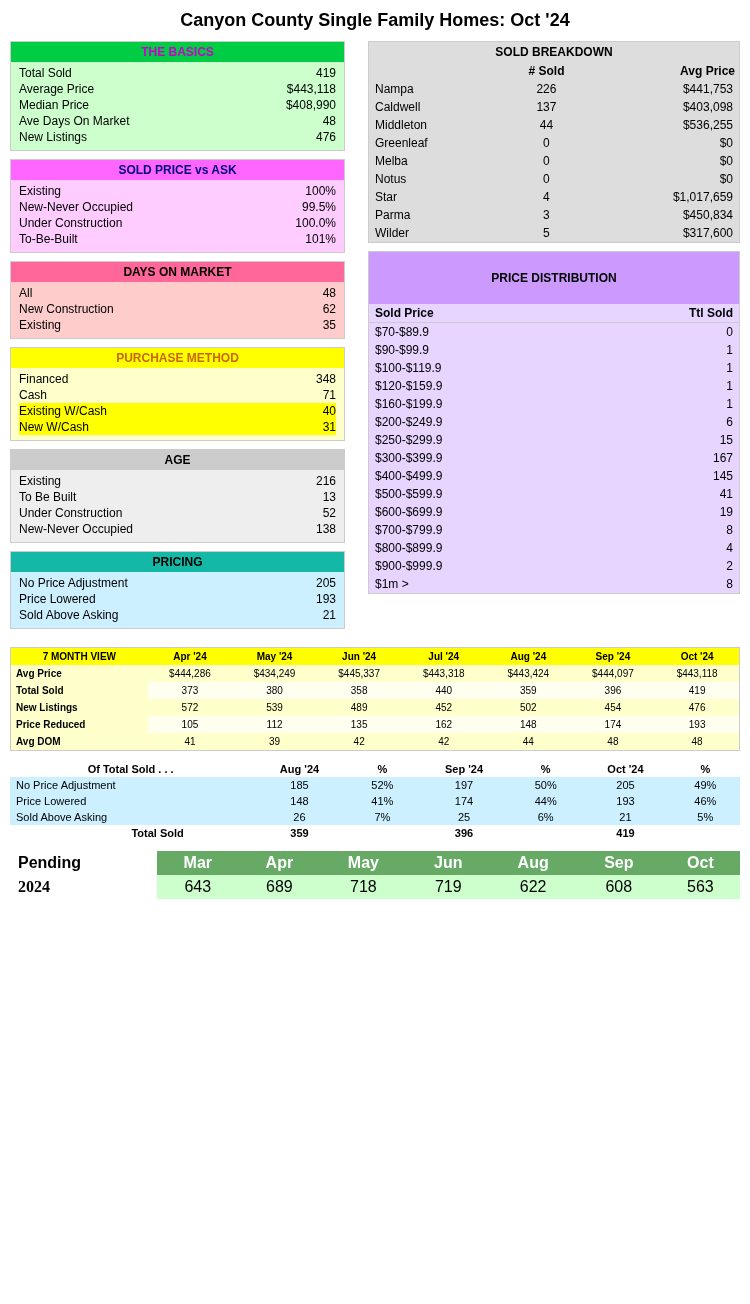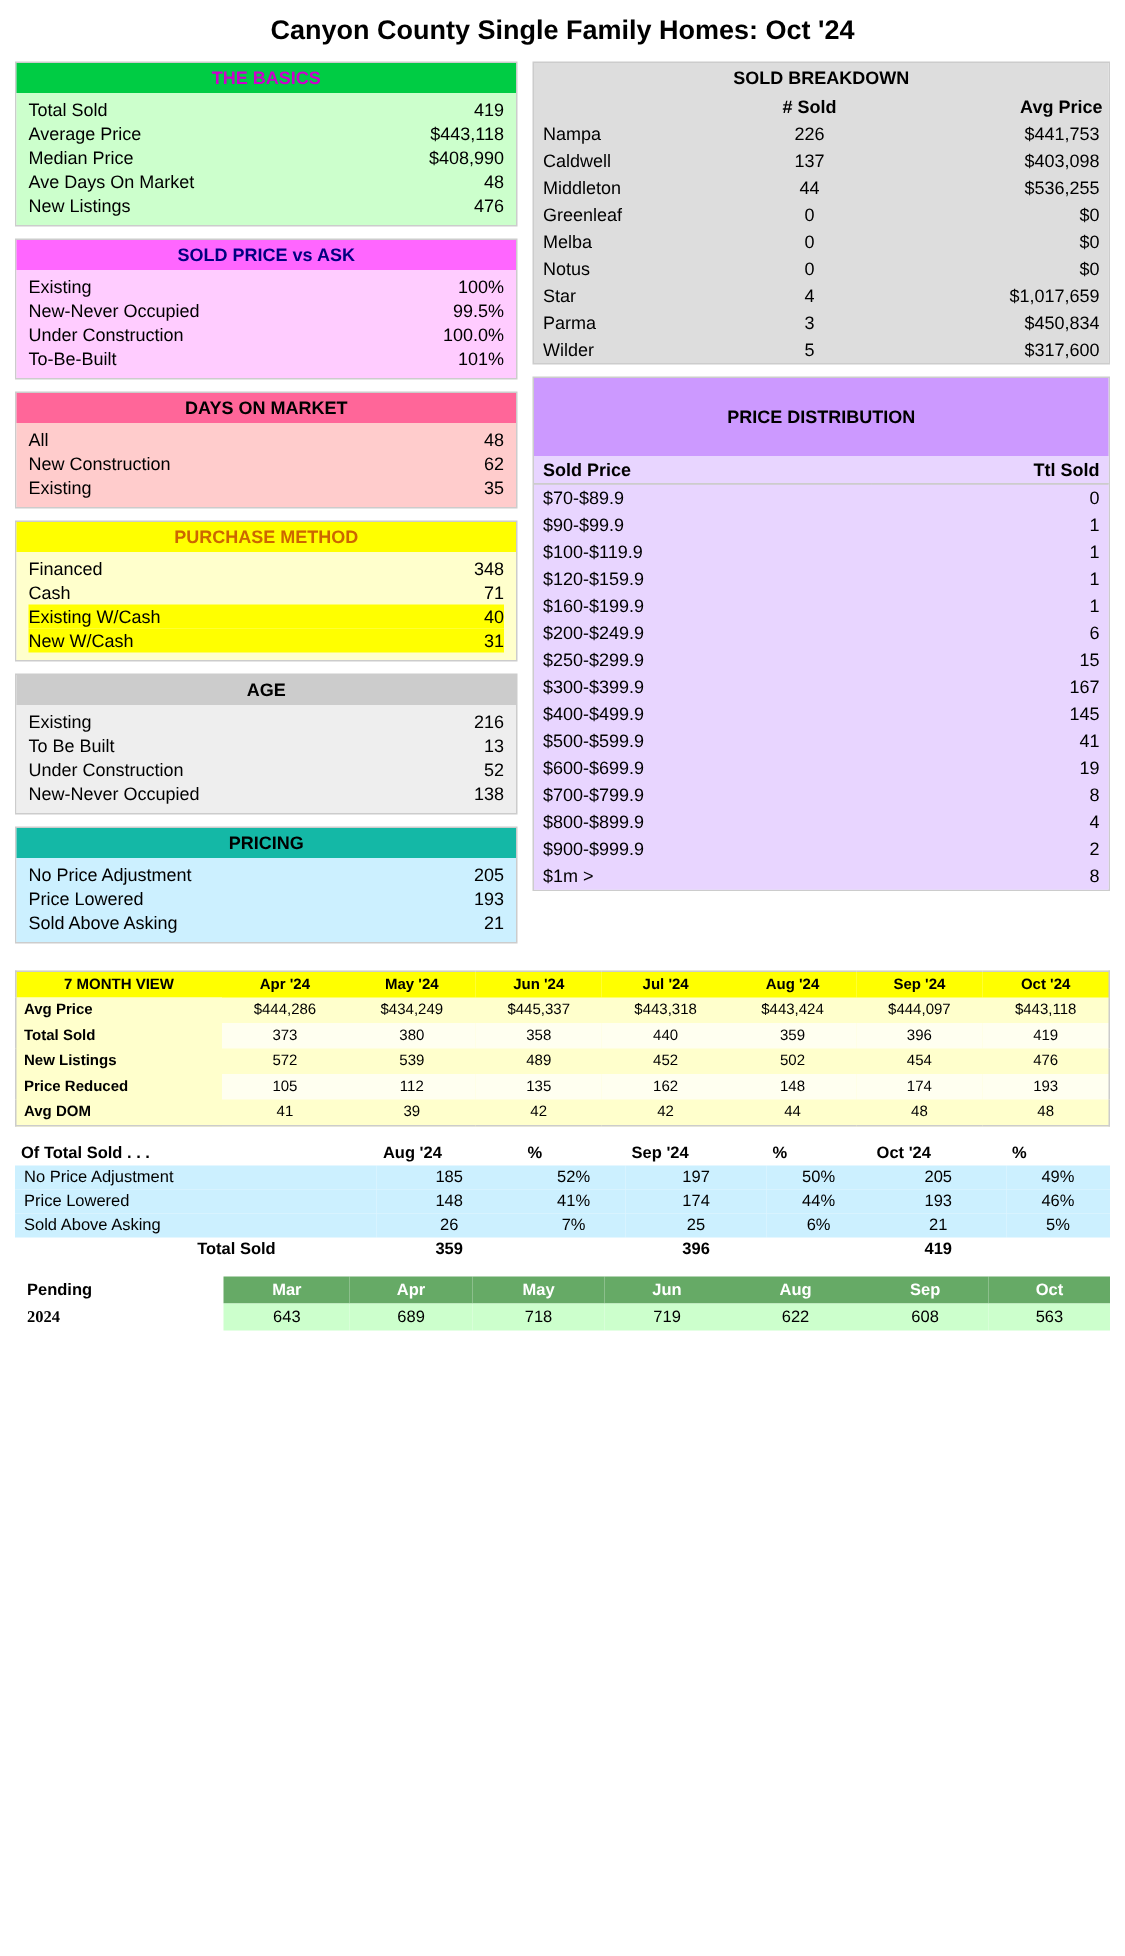--- a/index.html
+++ b/index.html
@@ -13,21 +13,21 @@
     }
     h1 {
       text-align: center;
       font-size: 18px;
       font-weight: bold;
       margin-bottom: 10px;
       color: #000;
     }
     .top-section {
       display: flex;
-      gap: 10px;
+      gap: 23px;
       margin-bottom: 8px;
     }
     .left-col {
       width: 335px;
       flex-shrink: 0;
     }
     .right-col {
       flex: 1;
     }
     .card {
@@ -118,37 +118,37 @@
     
     .ots-section {
       margin-top: 10px;
     }
     .ots-table {
       width: 100%;
       border-collapse: collapse;
       font-size: 11px;
     }
     .ots-table th {
-      text-align: left;
+      text-align: center;
       padding: 2px 4px;
       font-weight: bold;
       background: #fff;
     }
     .ots-table td {
       padding: 2px 6px;
       text-align: center;
     }
     .ots-table td:first-child { text-align: left; }
 
     
     .pending-section { margin-top: 10px; }
     .pending-table {
       width: 100%;
       border-collapse: collapse;
-      font-size: 11px;
+      font-size: 16px;
     }
     .pending-table th {
       padding: 3px 8px;
       text-align: center;
       background: #66aa66;
       color: #fff;
       font-weight: bold;
     }
     .pending-table th:first-child { text-align: left; background: #fff; color: #000; }
     .pending-table td {

